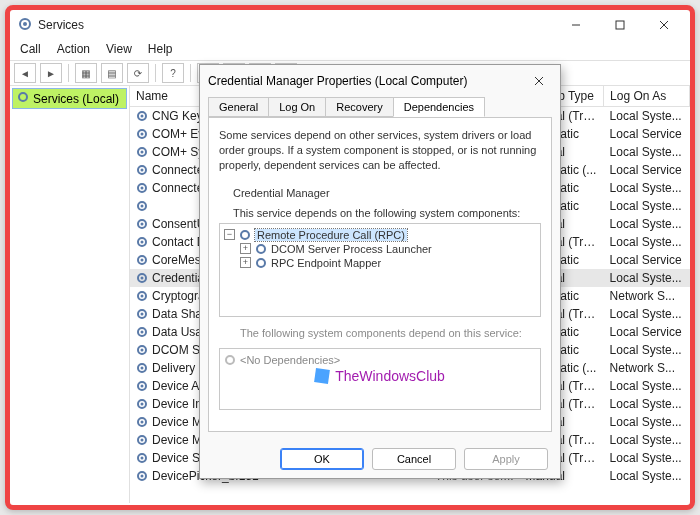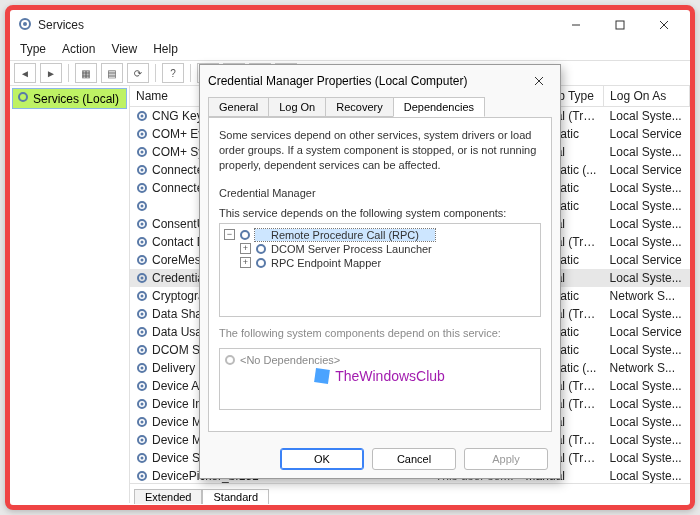--- a/index.html
+++ b/index.html
@@ -33,27 +33,27 @@
   .btab.inactive { background:#f3f3f3; }
   
   .dialog { position:absolute; left:199px; top:64px; width:362px; height:415px; background:#f9f9f9; border:1px solid #9a9a9a; box-shadow:2px 4px 10px rgba(0,0,0,.3); display:flex; flex-direction:column; }
   .dtitle { display:flex; align-items:center; padding:6px 8px; font-size:12px; }
   .dclose { margin-left:auto; width:26px; height:20px; display:flex; align-items:center; justify-content:center; }
   .tabs { display:flex; padding:0 8px; font-size:11px; }
   .tab { padding:3px 10px; border:1px solid #c8c8c8; background:#f3f3f3; margin-right:-1px; }
   .tab.active { background:#fff; border-bottom-color:#fff; position:relative; z-index:2; }
   .tabpanel { margin:0 8px 8px 8px; background:#fff; border:1px solid #c8c8c8; flex:1; padding:10px; font-size:11px; color:#333; display:flex; flex-direction:column; position:relative; }
   .desc { line-height:1.35; margin-bottom:10px; }
-  .grplabel { margin:4px 0; }
+  .grplabel { margin:4px 14px; }
   .treebox { border:1px solid #c8c8c8; height:94px; padding:4px; background:#fff; overflow:hidden; }
   .treebox2 { border:1px solid #c8c8c8; height:62px; padding:4px; background:#fff; color:#888; margin-top:9px; }
   .tnode { display:flex; align-items:center; gap:4px; padding:1px 0; font-size:11px; }
   .tnode .exp { width:11px; height:11px; display:inline-flex; align-items:center; justify-content:center; border:1px solid #888; font-size:9px; line-height:1; color:#555; background:#fff; }
-  .tnode.sel span.lbl { background:#cde6ff; outline:1px dotted #777; padding:0 16px; }
-  .disabled-label { color:#8a8a8a; margin-top:10px; }
+  .tnode.sel span.lbl { background:#cde6ff; outline:1px dotted #777; padding:0 2px; }
+  .disabled-label { color:#8a8a8a; margin-top:10px;margin-left:21px; }
   .watermark { position:absolute; left:0; right:0; top:250px; text-align:center; color:#a21caf; font-size:14px; display:flex; align-items:center; justify-content:center; gap:6px; }
   .wmark-sq { width:14px; height:14px; background:#4aa3ff; transform:rotate(8deg); }
   .dbuttons { display:flex; justify-content:flex-end; gap:8px; padding:8px 12px; }
   .dbtn { width:84px; height:22px; font-size:11px; background:#fff; border:1px solid #bcbcbc; border-radius:3px; }
   .dbtn.primary { border-color:#3b82f6; box-shadow:0 0 0 1px #3b82f6 inset; }
   .dbtn.disabled { color:#9a9a9a; }
 </style>
 </head>
 <body>
 
@@ -79,21 +79,21 @@
         </div>
       <div class="winbtn">
           <svg viewBox="0 0 10 10">
             <line x1="1" y1="1" x2="9" y2="9" stroke="#333"></line>
             <line x1="9" y1="1" x2="1" y2="9" stroke="#333"></line>
           </svg>
         </div>
     </div>
   </div>
   <div class="menubar">
-    <span>Type</span>
+    <span>Call</span>
     <span>Action</span>
     <span>View</span>
     <span>Help</span>
   </div>
   <div class="toolbar">
     <div class="tbtn">◄</div>
     <div class="tbtn">►</div>
     <div class="tsep"></div>
     <div class="tbtn">▦</div>
     <div class="tbtn">▤</div>
@@ -437,24 +437,20 @@
                     </span>
                     <span>DevicePicker_bf151</span>
                     <span style="margin-left: auto; color: rgb(85, 85, 85);">This user ser...</span>
                   </div>
                 </td>
                 <td class="col-start">Manual</td>
                 <td class="col-log">Local Syste...</td>
               </tr>
             </tbody>
         </table>
-      </div>
-      <div class="bottomtabs">
-        <div class="btab inactive">Extended</div>
-        <div class="btab">Standard</div>
       </div>
     </div>
   </div>
 </div>
 
 <div class="dialog">
   <div class="dtitle">
     <span>Credential Manager Properties (Local Computer)</span>
     <div class="dclose">
       <svg width="10" height="10">

